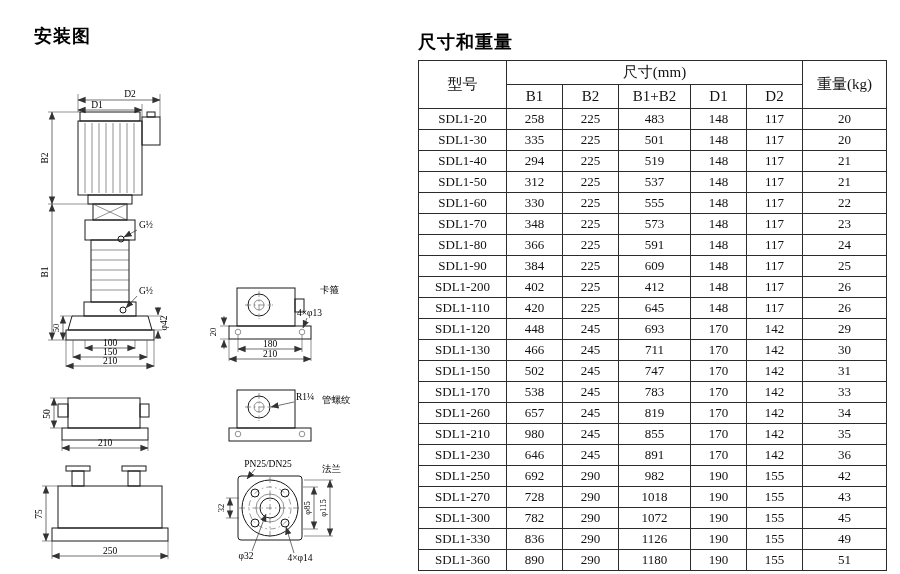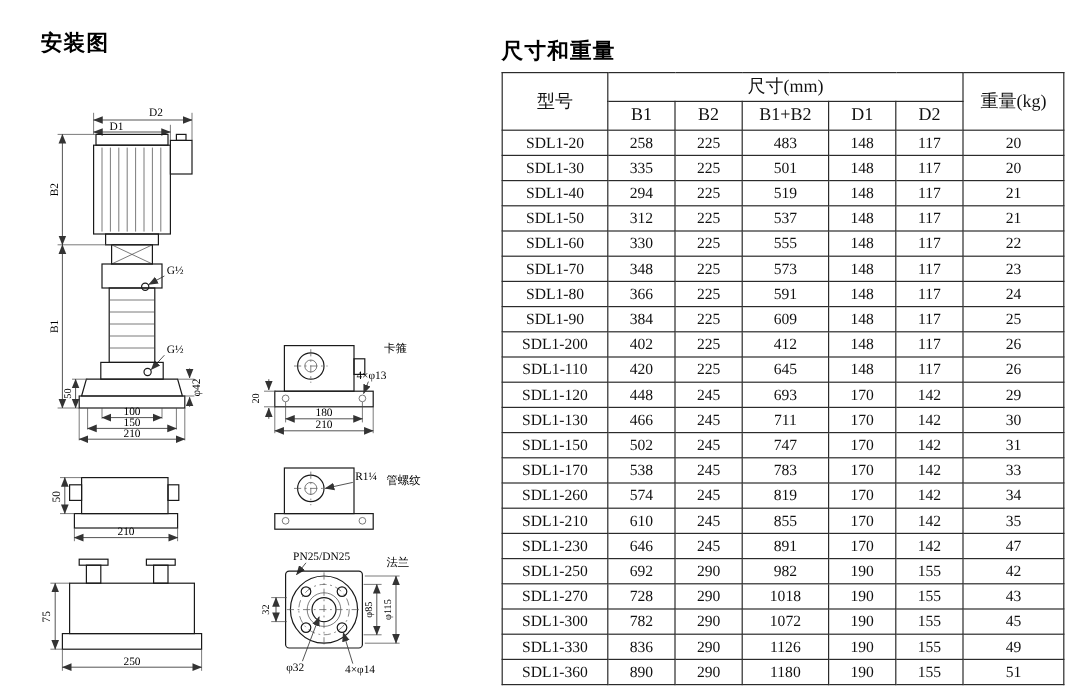--- a/index.html
+++ b/index.html
@@ -354,44 +354,44 @@
           <td>SDL1-170</td>
           <td>538</td>
           <td>245</td>
           <td>783</td>
           <td>170</td>
           <td>142</td>
           <td>33</td>
         </tr>
         <tr>
           <td>SDL1-260</td>
-          <td>574</td>
+          <td>657</td>
           <td>245</td>
           <td>819</td>
           <td>170</td>
           <td>142</td>
           <td>34</td>
         </tr>
         <tr>
           <td>SDL1-210</td>
-          <td>610</td>
+          <td>980</td>
           <td>245</td>
           <td>855</td>
           <td>170</td>
           <td>142</td>
           <td>35</td>
         </tr>
         <tr>
           <td>SDL1-230</td>
           <td>646</td>
           <td>245</td>
           <td>891</td>
           <td>170</td>
           <td>142</td>
-          <td>47</td>
+          <td>36</td>
         </tr>
         <tr>
           <td>SDL1-250</td>
           <td>692</td>
           <td>290</td>
           <td>982</td>
           <td>190</td>
           <td>155</td>
           <td>42</td>
         </tr>

